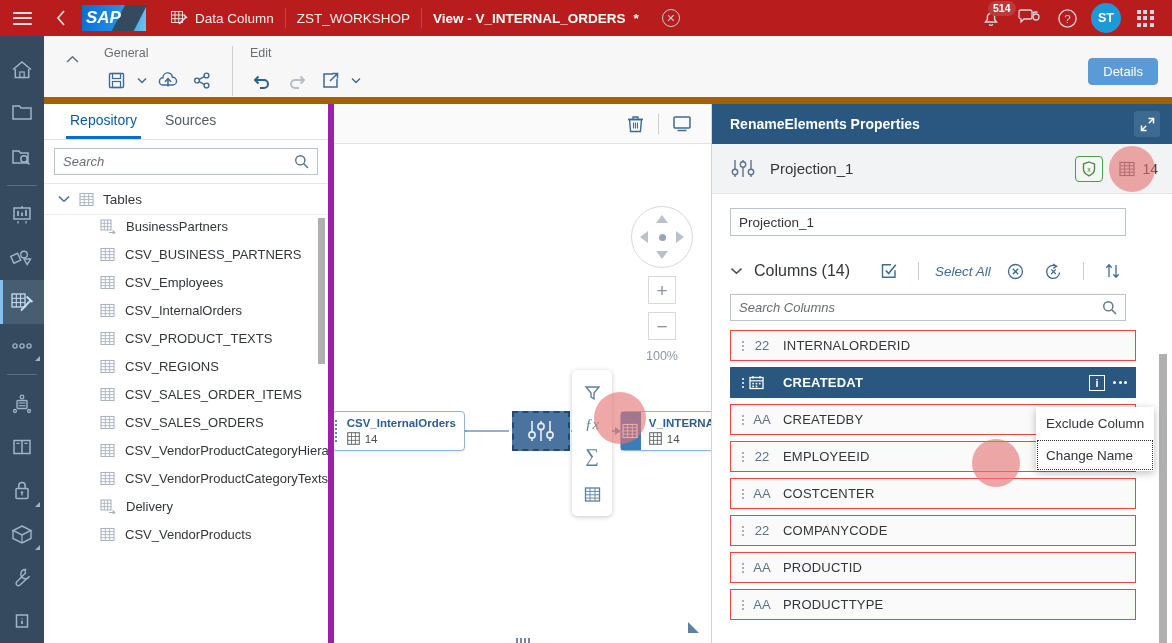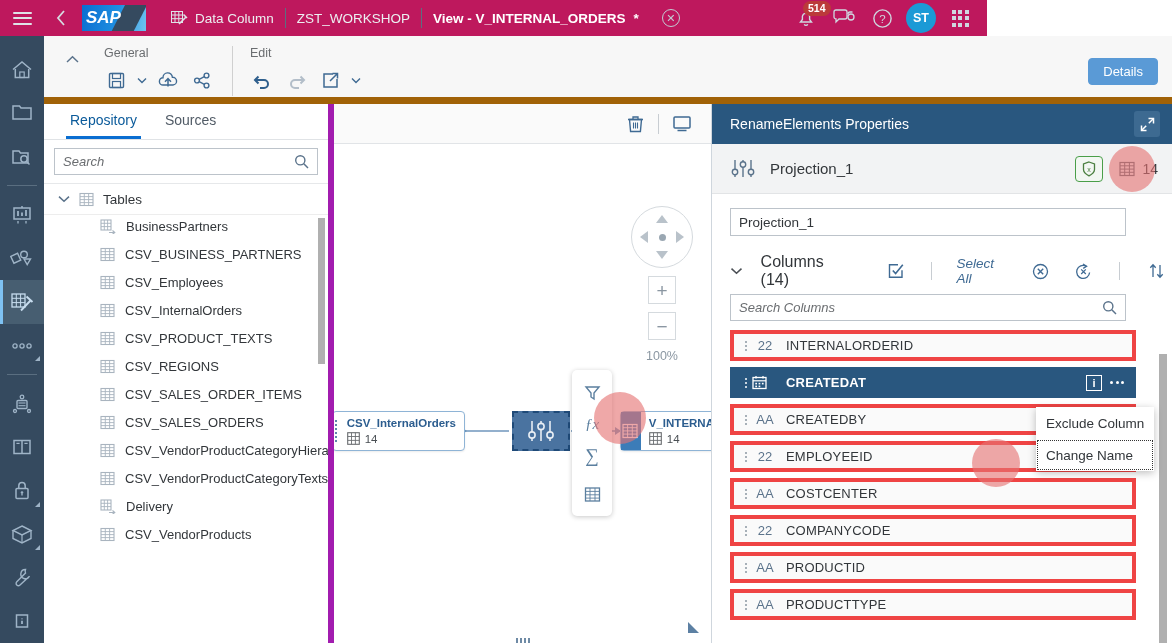--- a/index.html
+++ b/index.html
@@ -6,22 +6,22 @@
   html, body {
     width: 1172px; height: 643px;
     overflow: hidden;
     font-family: "Liberation Sans", sans-serif;
     background: #fff;
   }
   .app { position: relative; width: 1172px; height: 643px; }
 
   
   .shell {
-    position: absolute; top: 0; left: 0; width: 987px; height: 36px;
-    background: #be185d; display: flex; align-items: center;
+    position: absolute; top: 0; left: 0; width: 1172px; height: 36px;
+    background: #b91c1c; display: flex; align-items: center;
     color: #fff;
   }
   .shell-burger {
     width: 44px; height: 36px; display: flex; align-items: center; justify-content: center;
     cursor: pointer;
   }
   .burger-bars { width: 19px; }
   .burger-bars div { height: 2px; background: #dfe3e8; margin: 3.5px 0; border-radius: 1px; }
   .shell-back {
     width: 34px; height: 36px; display: flex; align-items: center; justify-content: center;
@@ -233,21 +233,21 @@
 
   
   .props {
     position: absolute; left: 712px; top: 104px; width: 460px; height: 539px; background: #fff;
     overflow: hidden;
   }
   .props-hdr {
     height: 40px; background: #29577f; display:flex; align-items:center;
     padding: 0 12px 0 18px; color:#fff;
   }
-  .props-hdr .t { font-size: 14px; font-weight: normal; }
+  .props-hdr .t { font-size: 14px; font-weight: bold; }
   .expand-btn {
     margin-left: auto; width: 26px; height: 26px; background: #3d6a91; border-radius: 3px;
     display:flex; align-items:center; justify-content:center; cursor: pointer;
   }
   .props-sub {
     height: 50px; background: #f2f3f4; display:flex; align-items:center; padding: 0 14px 0 18px;
     border-bottom: 1px solid #e2e4e6;
   }
   .props-sub .nm { font-size: 15px; color: #32363a; margin-left: 14px; }
   .shield-btn {
@@ -257,40 +257,40 @@
   .rowcount { display:flex; align-items:center; gap: 7px; font-size: 14px; color:#32363a; margin-left: 16px; }
 
   .name-input {
     margin: 14px 18px 0 18px; width: 396px; height: 28px; border: 1px solid #bcc3ca;
     display: flex; align-items: center; padding: 0 8px; font-size: 13.5px; color: #32363a;
   }
   .name-input input { border:none; outline:none; width:100%; font-size:13.5px; color:#32363a;
      font-family:"Liberation Sans", sans-serif; }
 
   .cols-hdr {
-    display:flex; align-items:center; margin: 22px 0 0 18px; height: 26px; gap: 12px;
+    display:flex; align-items:center; margin: 22px 0 0 18px; height: 26px; gap: 4px;
   }
   .cols-hdr .caret { color:#4a4f54; font-size: 12px; width: 20px; cursor:pointer; }
   .cols-hdr .ttl { font-size: 16px; color: #32363a; margin-right: 18px; }
   .ch-btn { width: 34px; height: 26px; display:flex; align-items:center; justify-content:center;
     color:#3f6a93; cursor:pointer; }
   .ch-sep { width:1px; height:18px; background:#c8cdd2; margin: 0 8px; }
   .ch-text { font-size: 13.5px; color:#3f6a93; cursor:pointer; padding: 0 4px; font-style: italic; }
 
   .colsearch {
     margin: 10px 0 0 18px; width: 396px; height: 27px; border: 1px solid #bcc3ca;
     display:flex; align-items:center; padding: 0 8px; background:#fff;
   }
   .colsearch input { border:none; outline:none; flex:1; font-size:13px; font-style:italic; color:#6a6d70;
     font-family:"Liberation Sans", sans-serif; }
   .colsearch input::placeholder { color:#6a6d70; font-style:italic; }
 
   .col-list { margin-top: 9px; position: relative; }
   .col-row {
-    margin: 0 36px 6px 18px; height: 31px; border: 4px solid #ef4444; background: #fafafa;
+    margin: 0 36px 6px 18px; height: 31px; border: 1px solid #ef4444; background: #fafafa;
     display:flex; align-items:center; padding-left: 6px; position: relative; cursor: pointer;
   }
   .col-row.sel { background: #29577f; border-color: #29577f; }
   .dots-v { width: 12px; display:flex; flex-direction:column; align-items:center; gap:2px; }
   .dots-v i { width:2px; height:2px; background:#8b97a2; display:block; border-radius:50%; }
   .col-row.sel .dots-v i { background:#fff; }
   .coltype { font-size: 13px; color:#5b738b; width: 26px; text-align:center; font-family:"Liberation Sans",sans-serif; }
   .col-row.sel .coltype { color:#fff; }
   .colname { font-size: 13px; color: #32363a; margin-left: 8px; letter-spacing: .2px; }
   .col-row.sel .colname { color:#fff; font-weight: bold; }

